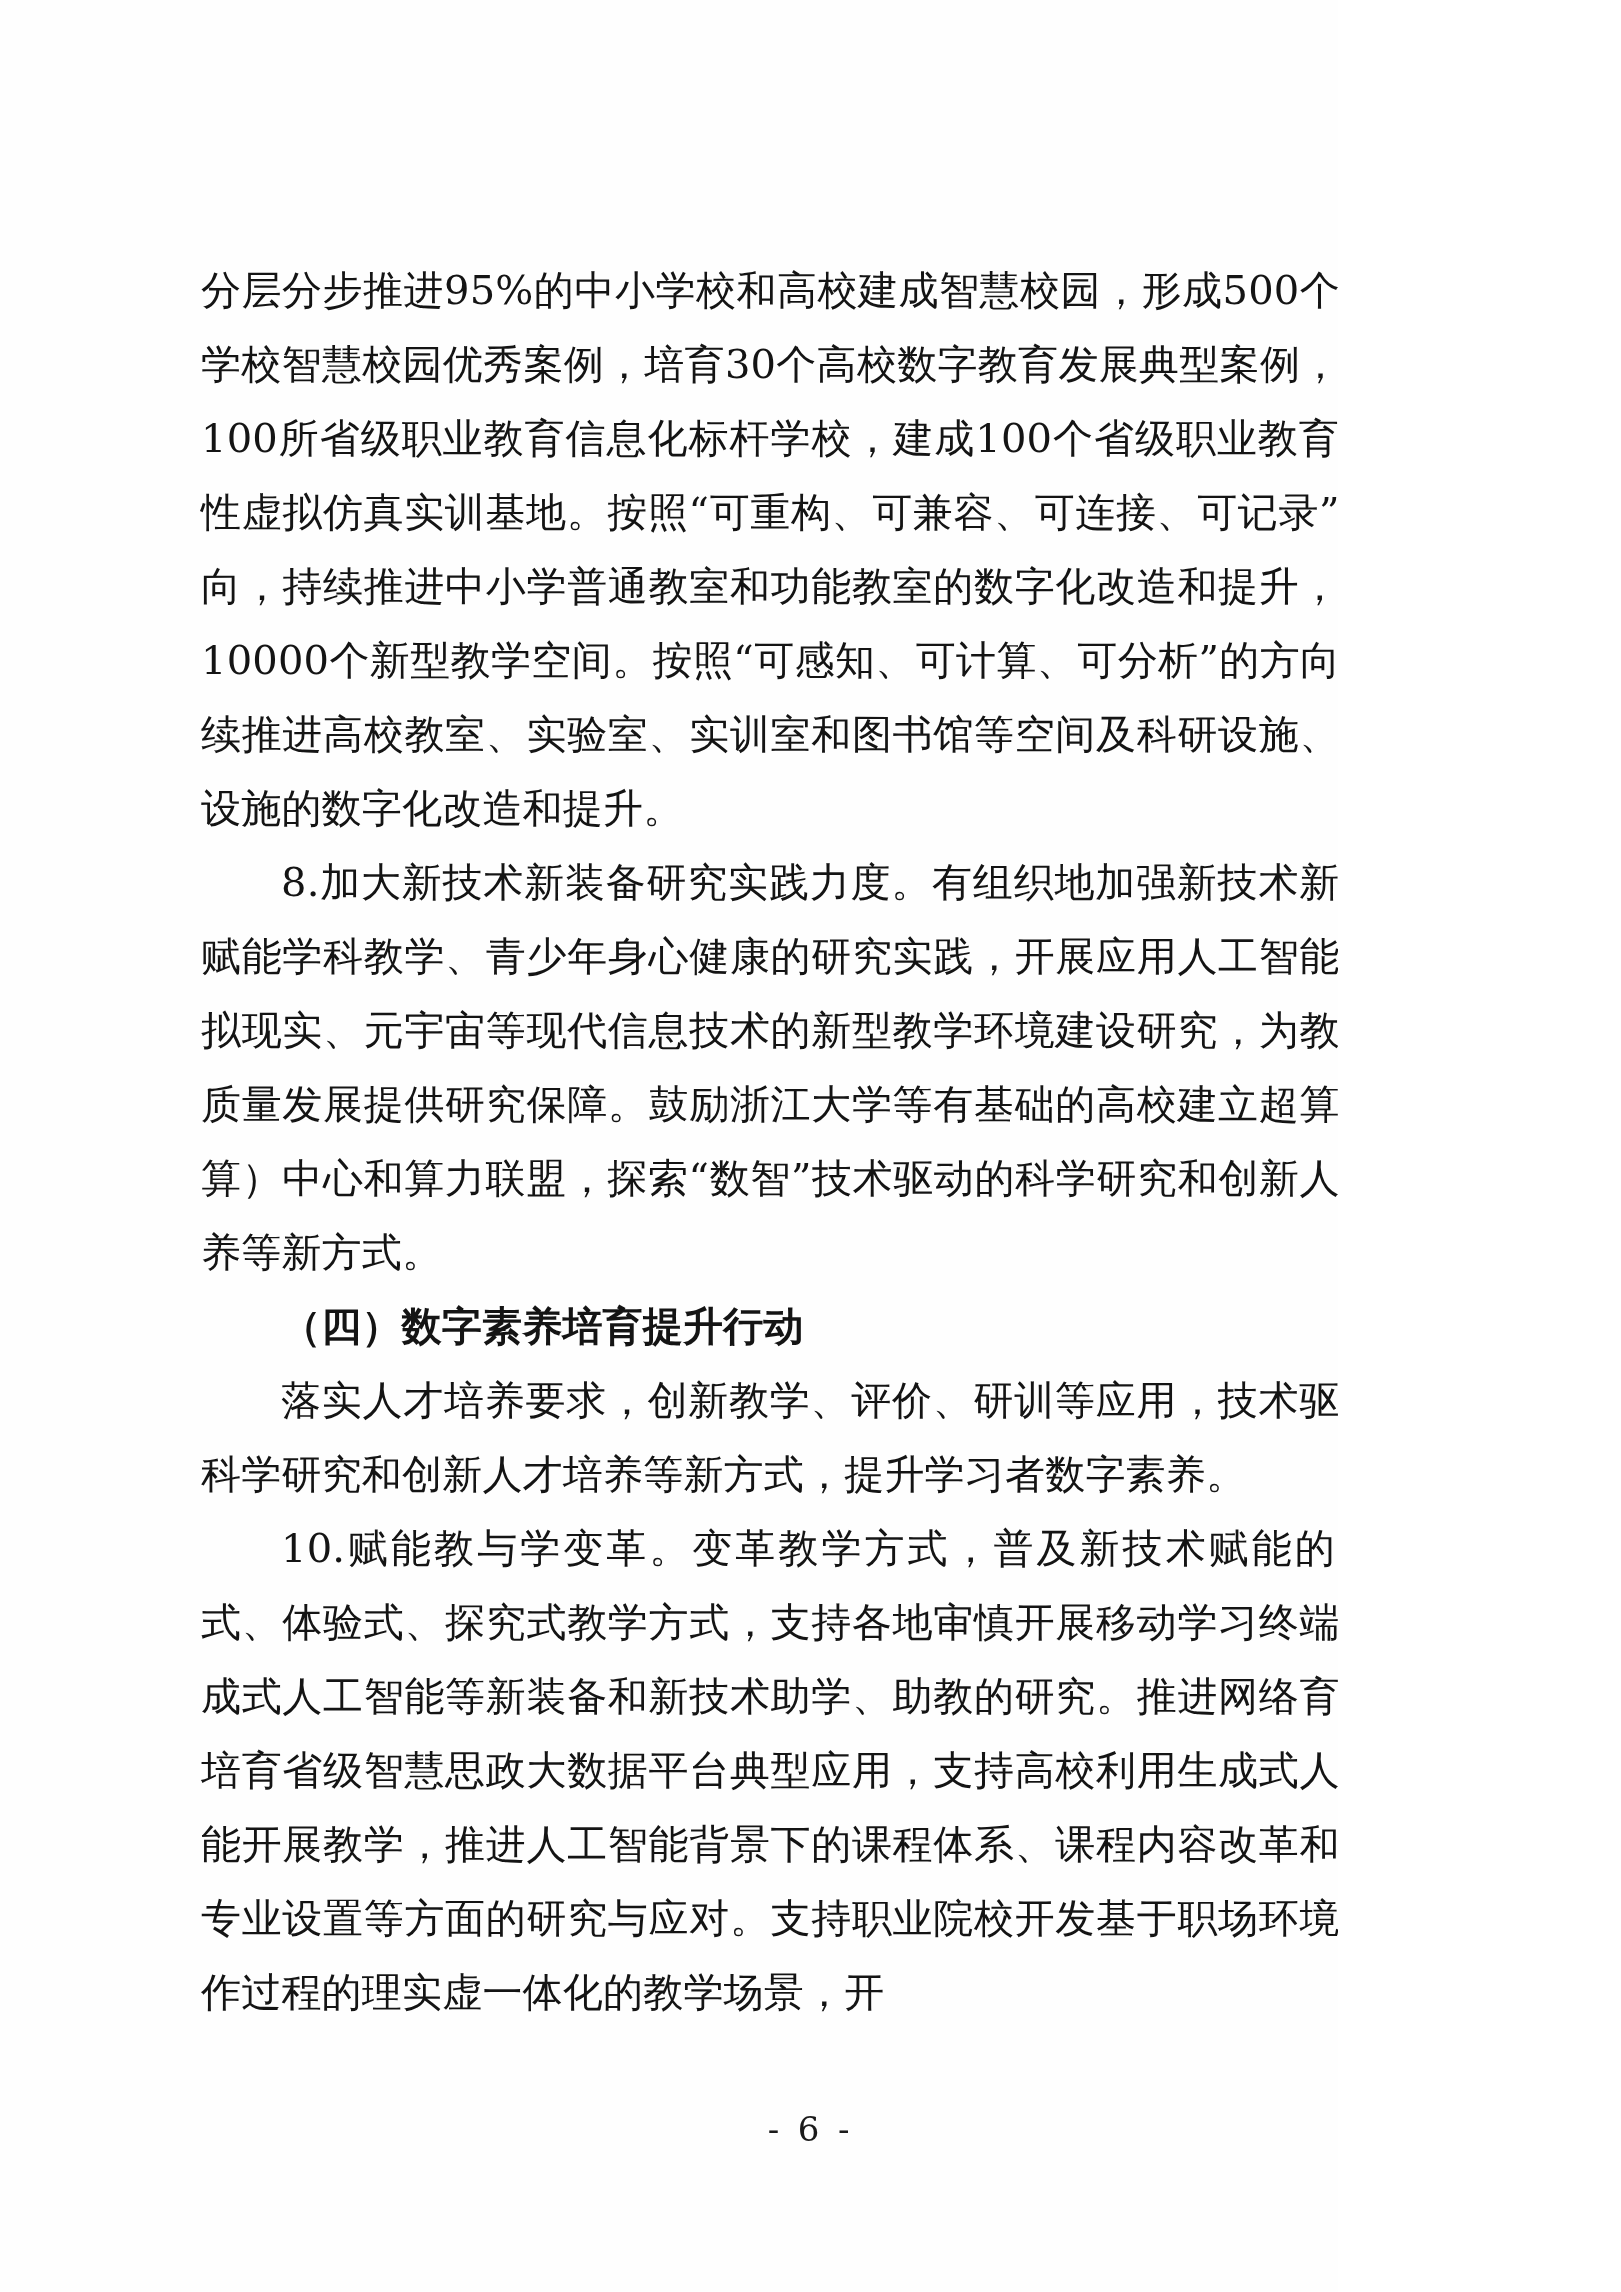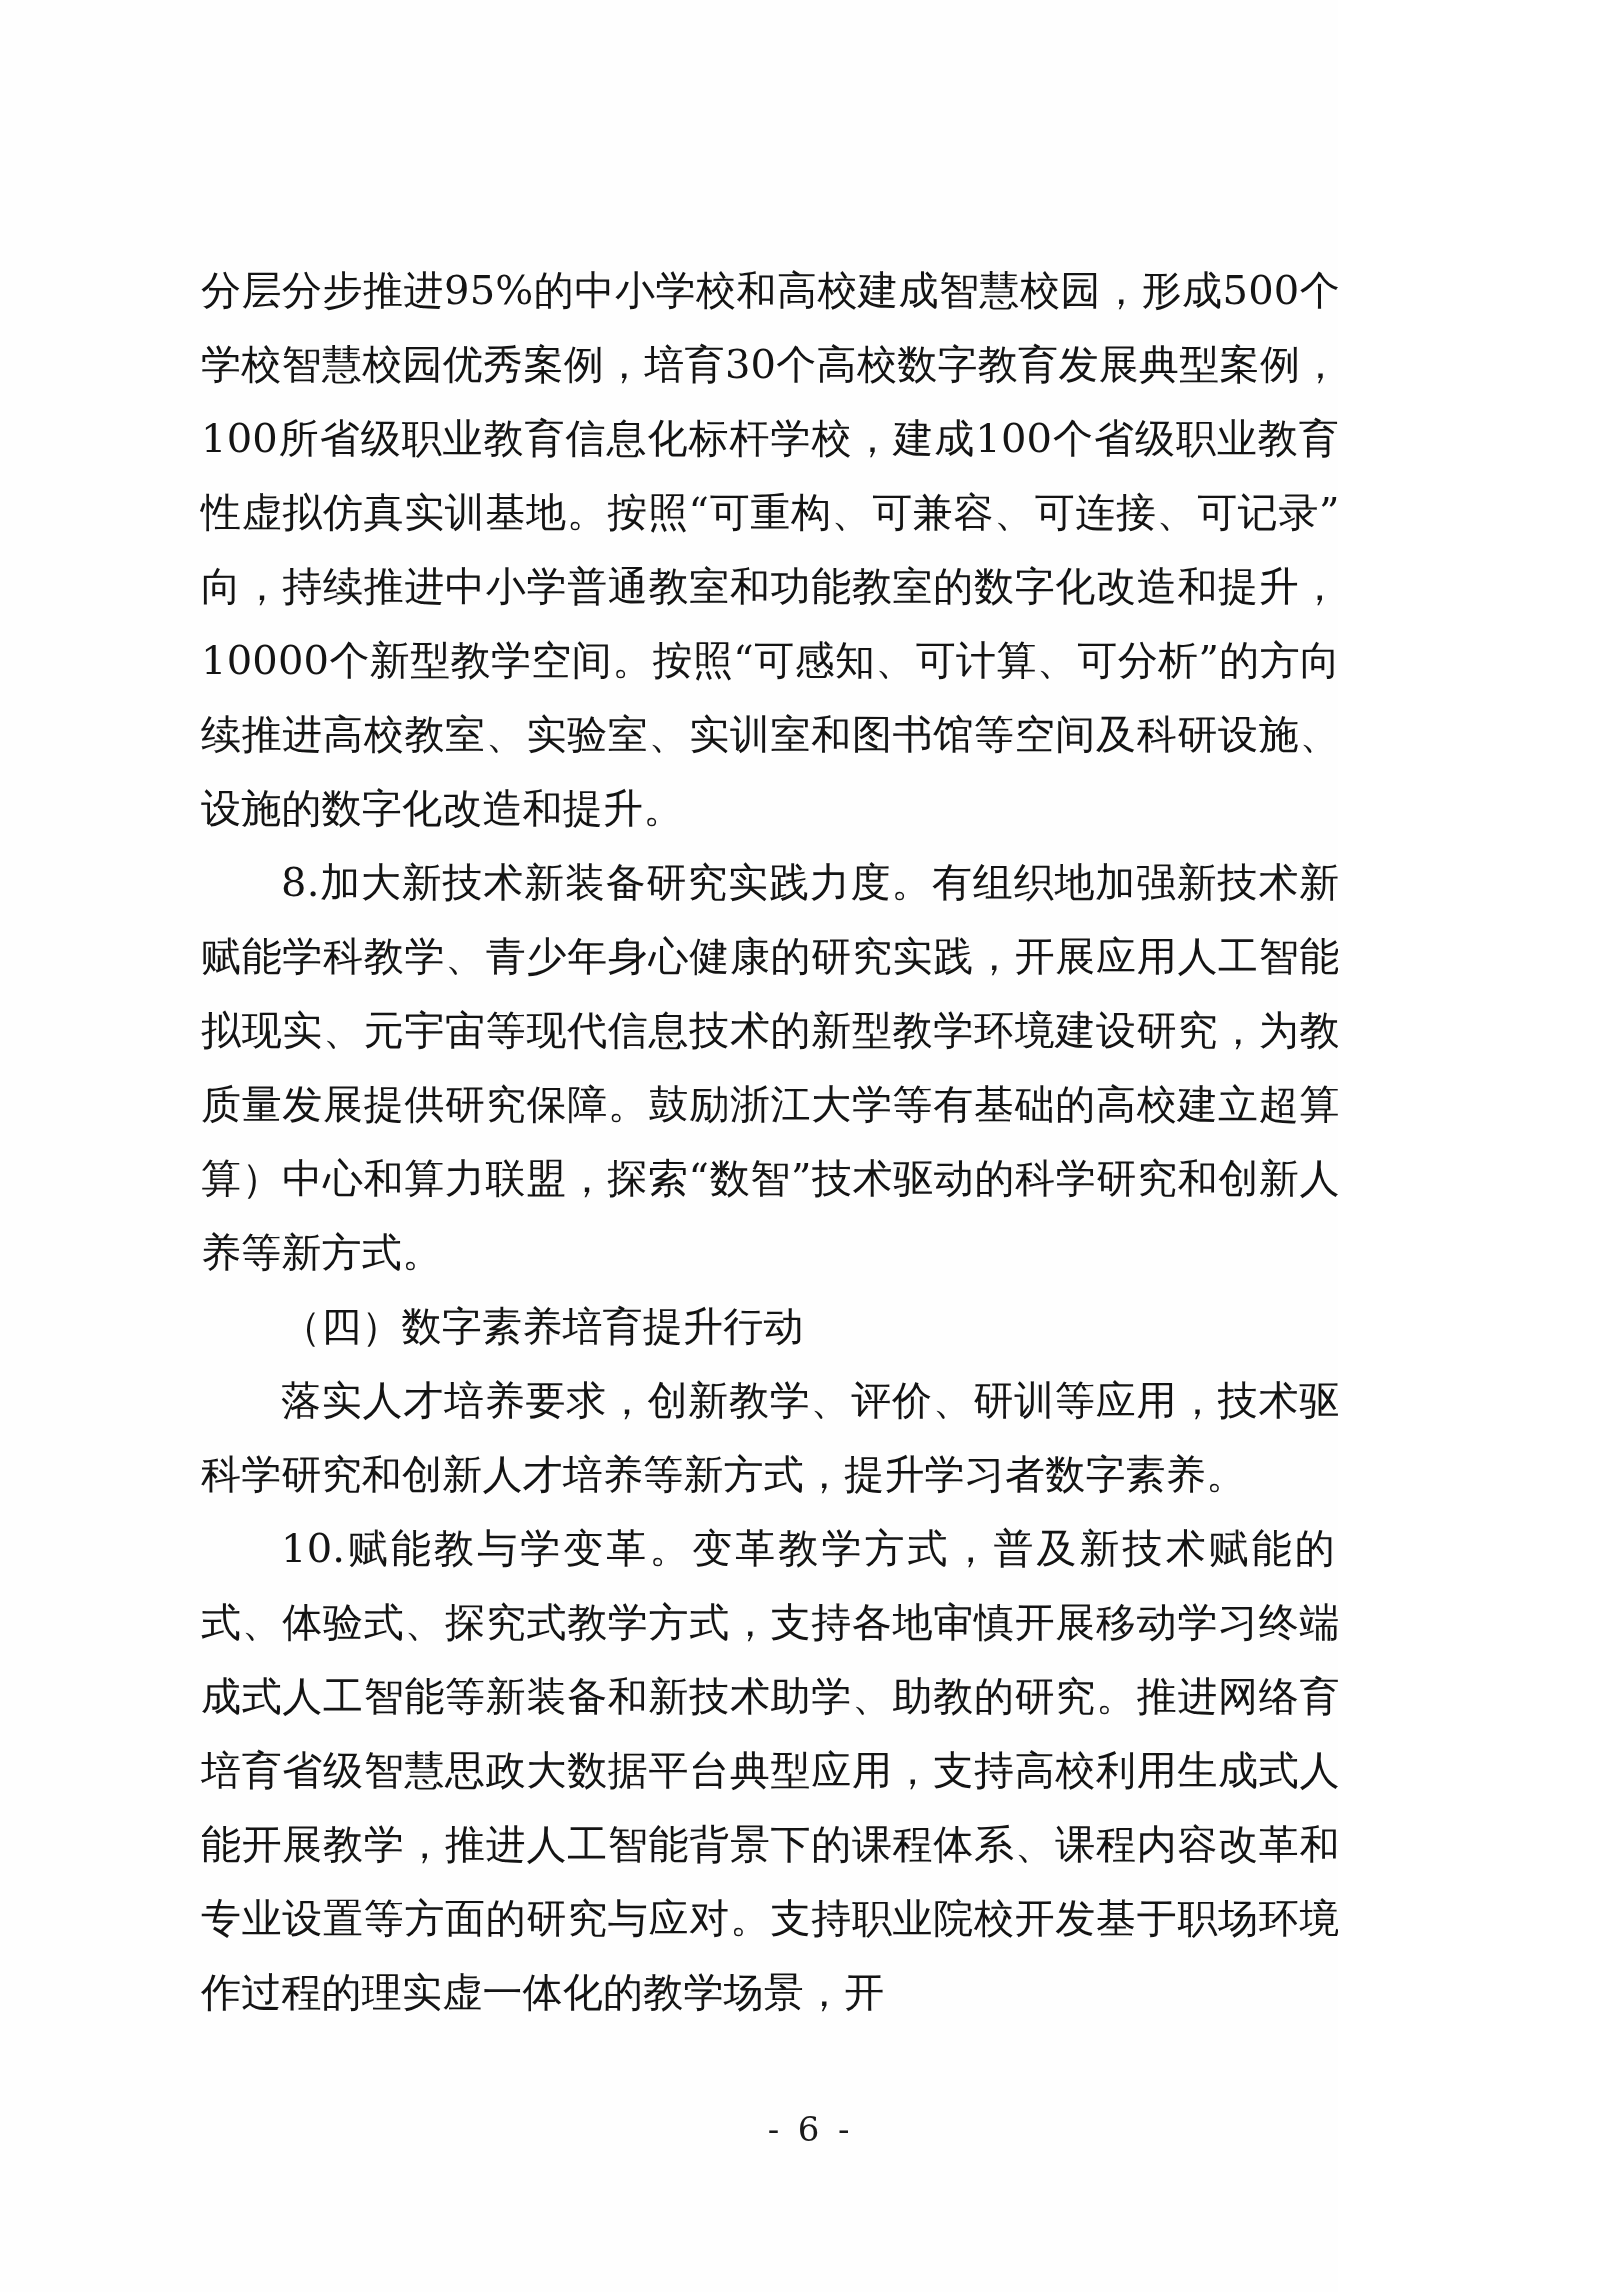--- a/index.html
+++ b/index.html
@@ -38,21 +38,21 @@
     font-family: "DejaVu Serif", "Liberation Serif", serif;
   }
   p.indent {
     text-indent: 80px;
   }
   p.body {
     text-indent: 0;
   }
   .heading {
     text-indent: 80px;
-    font-weight: normal;
+    font-weight: bold;
     font-size: 40px;
     line-height: 74px;
     margin: 0;
   }
   .footer {
     position: absolute;
     left: 0;
     top: 2109px;
     width: 1621px;
     text-align: center;

